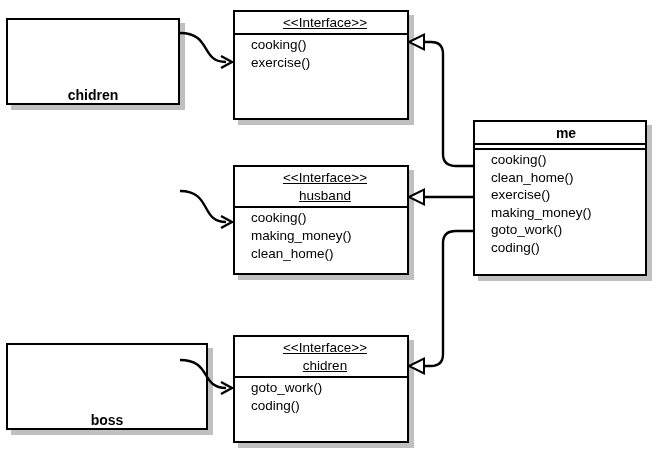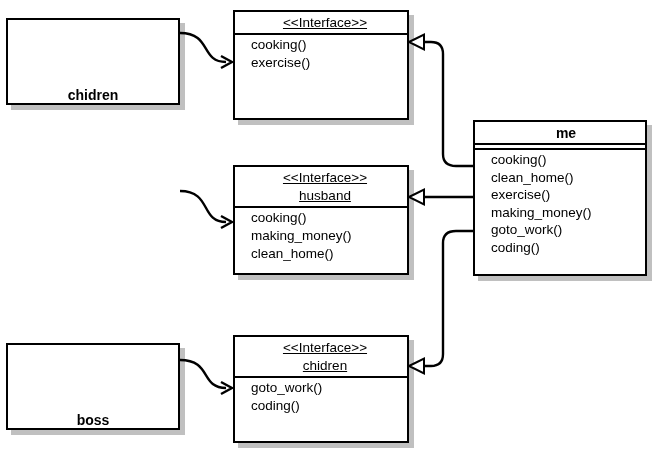--- a/index.html
+++ b/index.html
@@ -74,21 +74,21 @@
       <path d="M 473 231 L 456 231 Q 443 231 443 243 L 443 354 Q 443 366 431 366 L 424 366"></path>
       <polygon points="409,42 424,34.5 424,49.5" fill="#ffffff" stroke-width="2"></polygon>
       <polygon points="409,197 424,189.5 424,204.5" fill="#ffffff" stroke-width="2"></polygon>
       <polygon points="409,366 424,358.5 424,373.5" fill="#ffffff" stroke-width="2"></polygon>
     </g>
   </svg>
 
   <div class="box actor" style="left:6px;top:8px;width:174px;height:87px;">
     <span>chidren</span>
   </div>
-  <div class="box actor" style="left:6px;top:333px;width:174px;height:87px;">
+  <div class="box actor" style="left:6px;top:333px;width:202px;height:87px;">
     <span>boss</span>
   </div>
 
   <div class="box iface" style="left:233px;top:10px;width:176px;height:110px;">
     <div class="iface-header">
       <span class="u">&lt;&lt;Interface&gt;&gt;</span>
     </div>
     <div class="methods">
         <div class="method">cooking()</div>
         <div class="method">exercise()</div>

